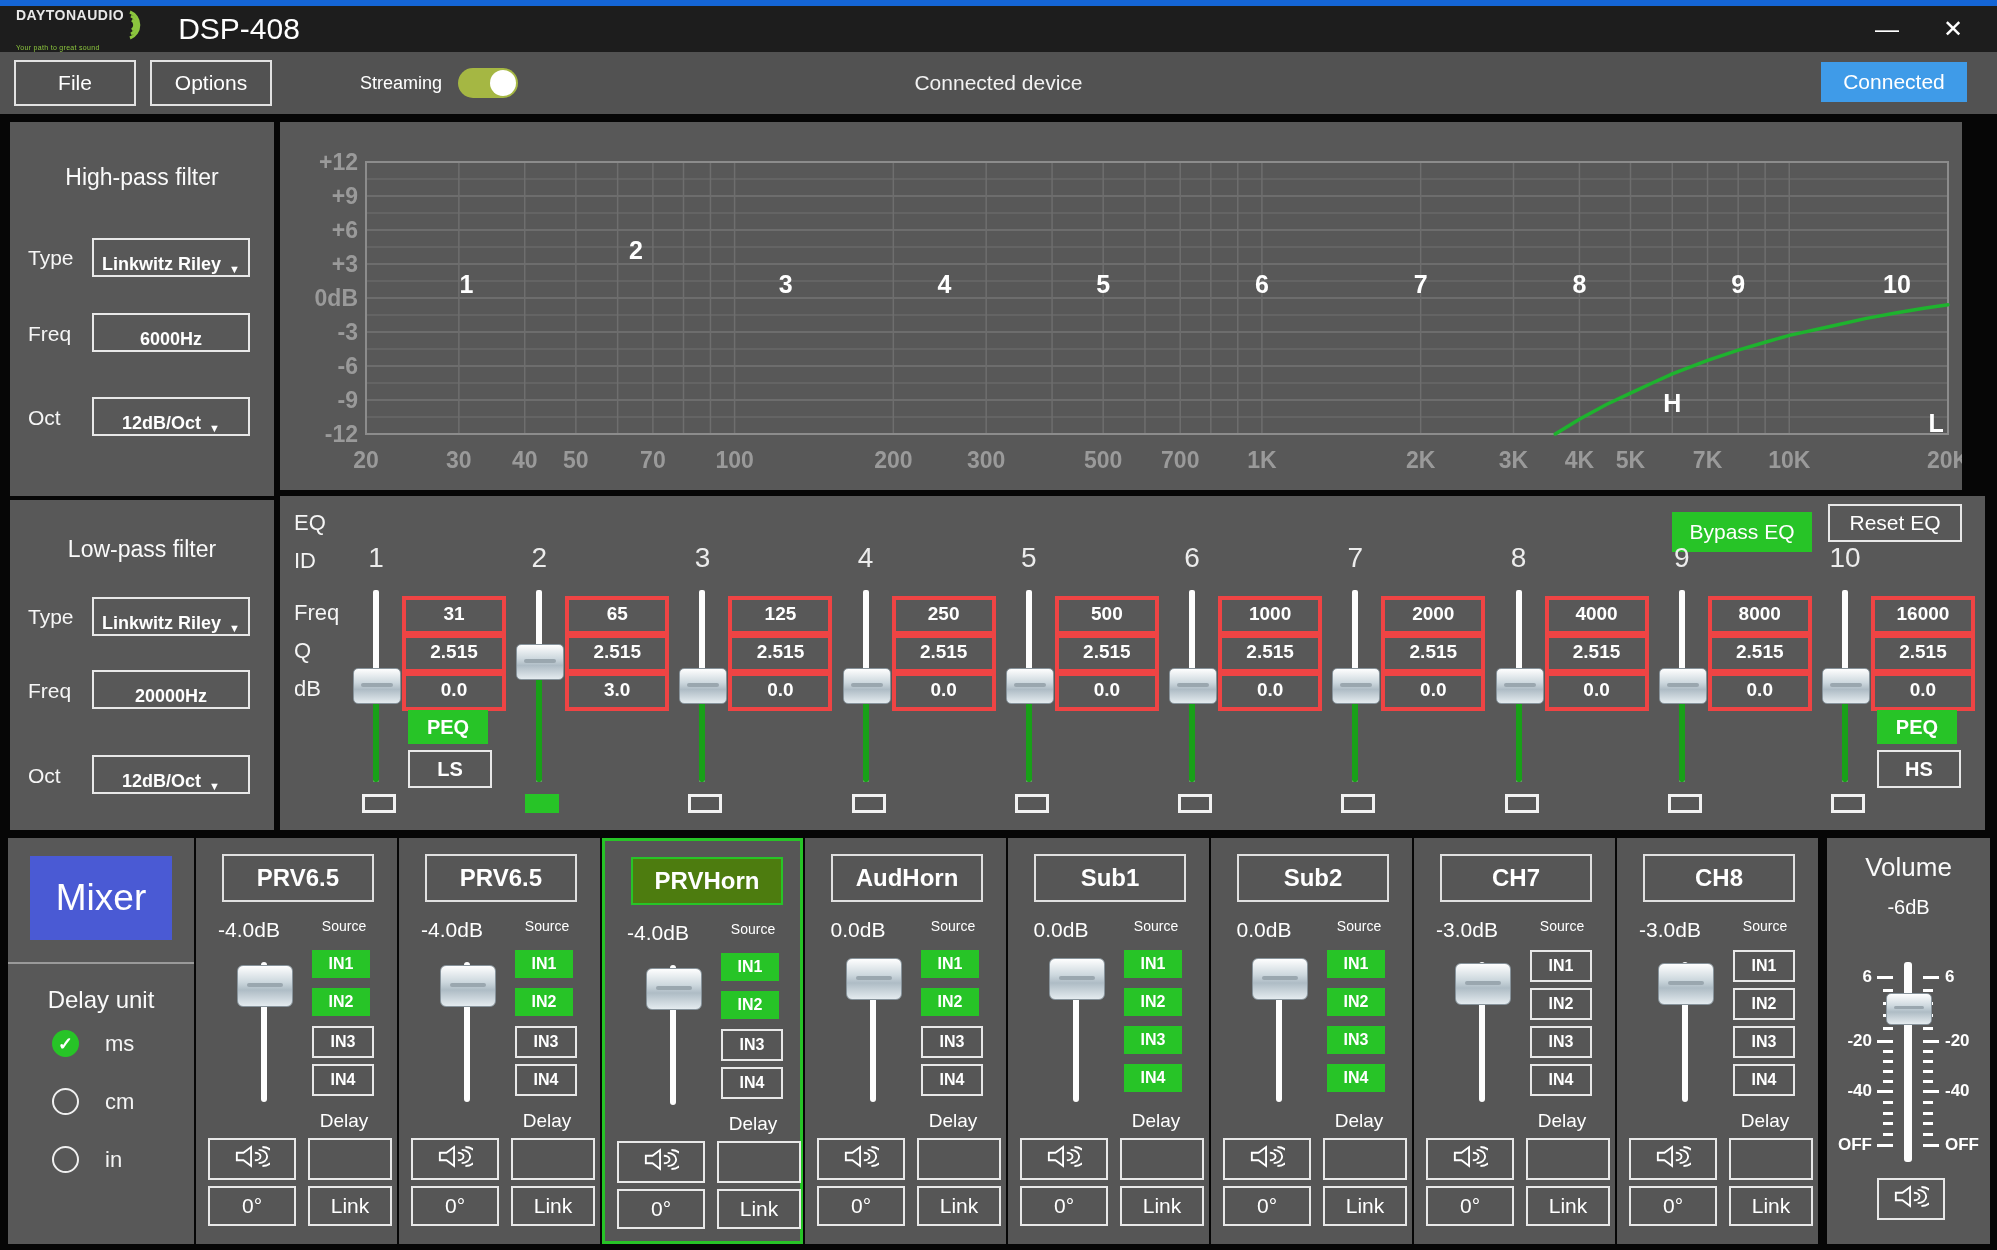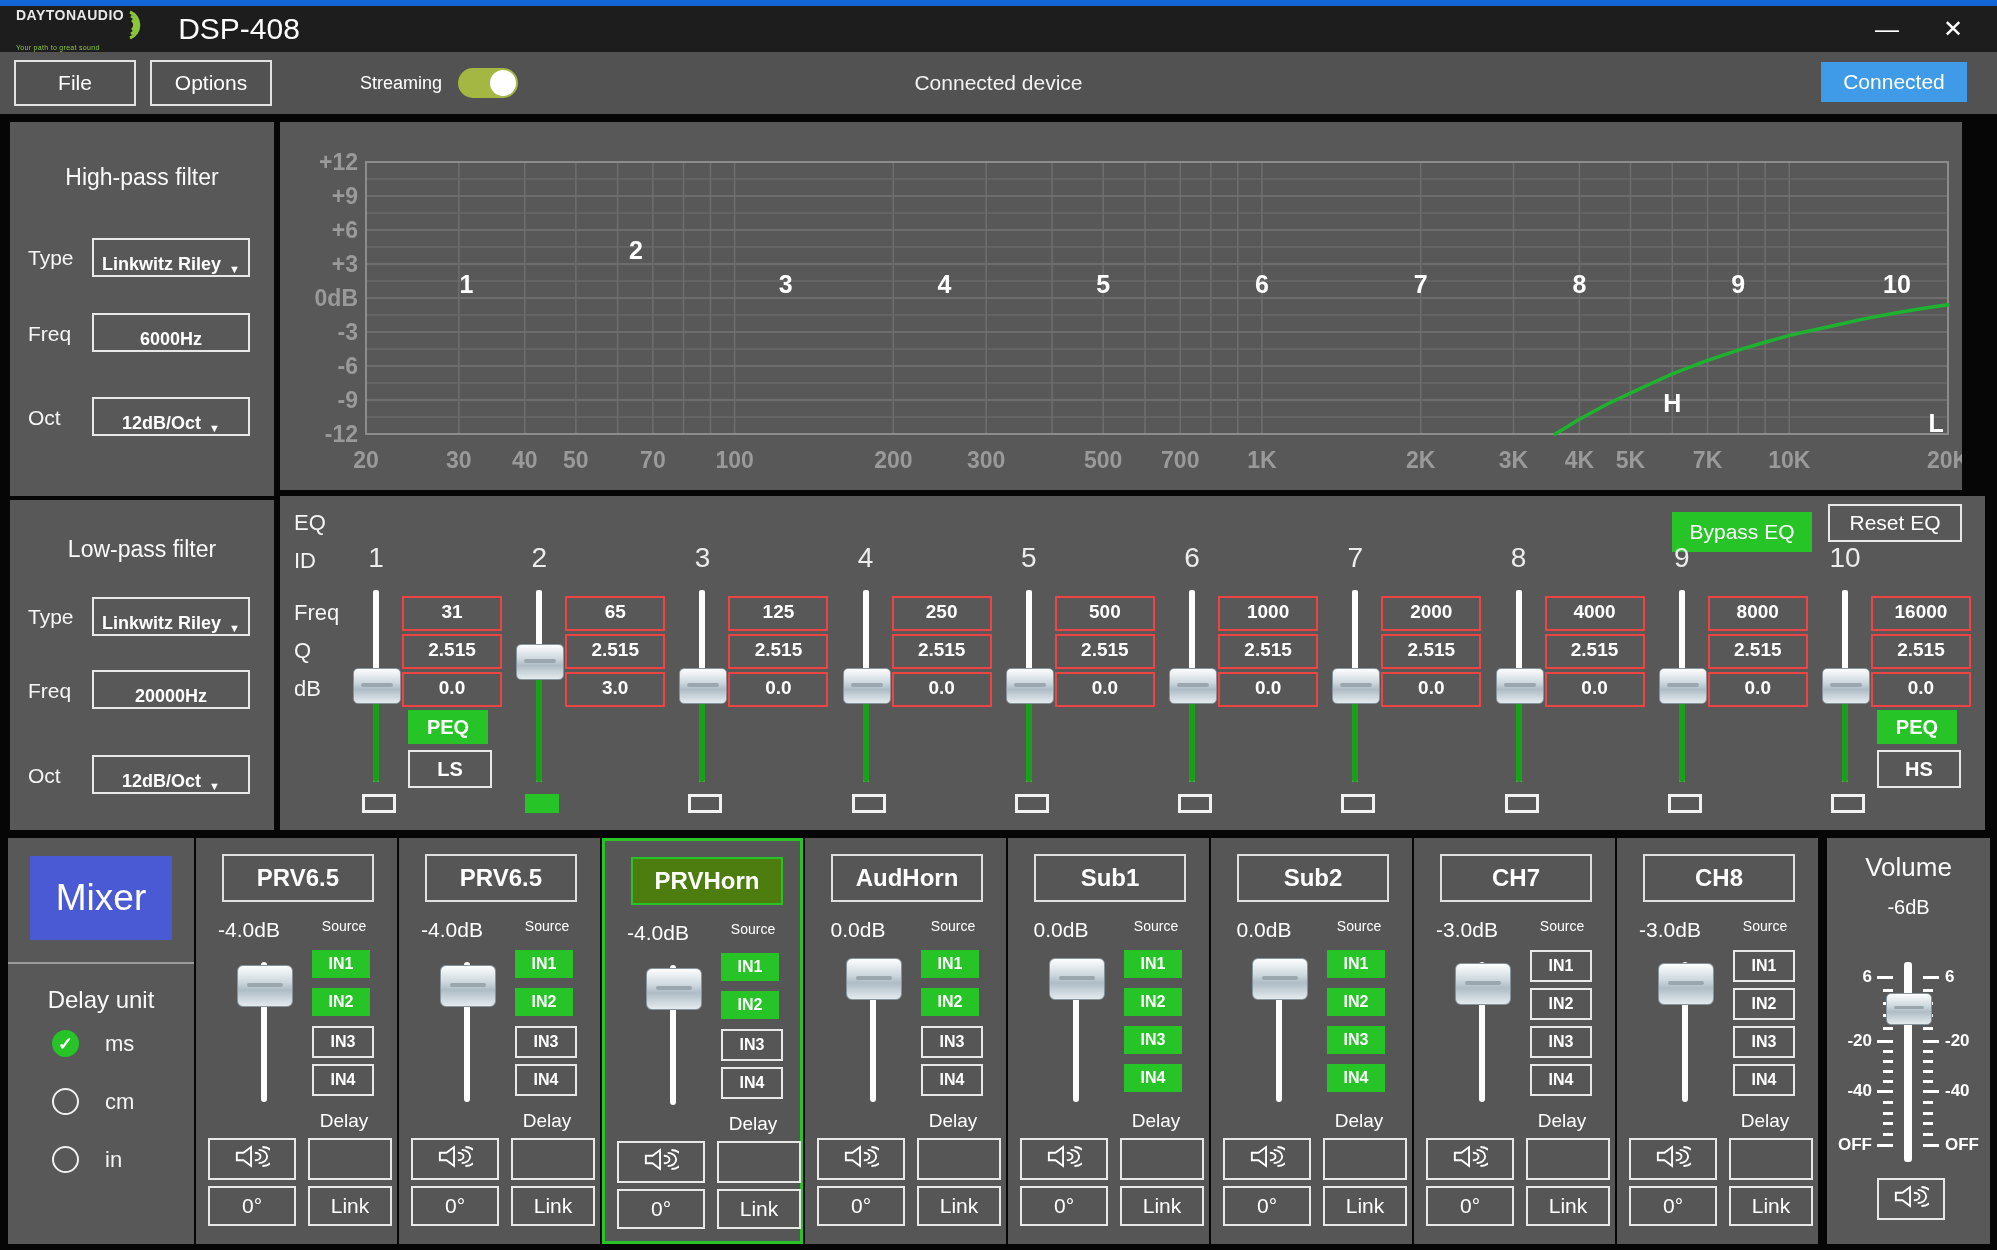--- a/index.html
+++ b/index.html
@@ -34,21 +34,21 @@
   .frow-label{font-size:21px;color:#f5f5f5;}
   .fbox{border:2px solid #e8e8e8;color:#fff;font-size:18px;font-weight:bold;
         display:flex;align-items:flex-end;justify-content:center;gap:8px;}
   .fbox .arrow{font-size:11px;font-weight:normal;}
   
   .eq-label{font-size:22px;color:#f5f5f5;}
   .eq-btn-green{background:#27c427;color:#fff;font-size:21px;display:flex;align-items:center;justify-content:center;}
   .eq-btn-plain{border:2px solid #e8e8e8;color:#fff;font-size:21px;display:flex;align-items:center;justify-content:center;}
   .band{position:relative;width:161px;height:334px;flex:0 0 161px;}
   .band-num{position:absolute;top:46px;left:2px;width:60px;text-align:center;font-size:28px;color:#ececec;}
-  .vbox{position:absolute;left:58px;width:96px;height:31px;border:2px solid #ef4444;color:#fff;
+  .vbox{position:absolute;left:58px;width:96px;height:31px;border:4px solid #ef4444;color:#fff;
         font-size:19px;font-weight:bold;text-align:center;line-height:27px;}
   .sl-track{position:absolute;left:29px;top:94px;width:6px;height:192px;background:#fdfdfd;border-radius:2px;}
   .sl-green{position:absolute;left:29px;width:6px;background:#18a018;border-radius:2px;}
   .sl-handle{position:absolute;left:9px;width:46px;height:34px;border-radius:5px;border:1px solid #87939b;
              background:linear-gradient(#fefefe,#cdd8de 40%,#aebcc5 60%,#e4ebef);}
   .sl-handle::after{content:"";position:absolute;left:7px;right:7px;top:14px;height:4px;background:#9aa7af;border-radius:2px;}
   .indicator{position:absolute;left:18px;top:298px;width:28px;height:13px;border:3px solid #f2f2f2;}
   .indicator.on{border-color:#27c427;background:#27c427;}
   .mini-btn{position:absolute;left:64px;width:80px;height:34px;font-size:20px;font-weight:bold;color:#fff;
             display:flex;align-items:center;justify-content:center;}

